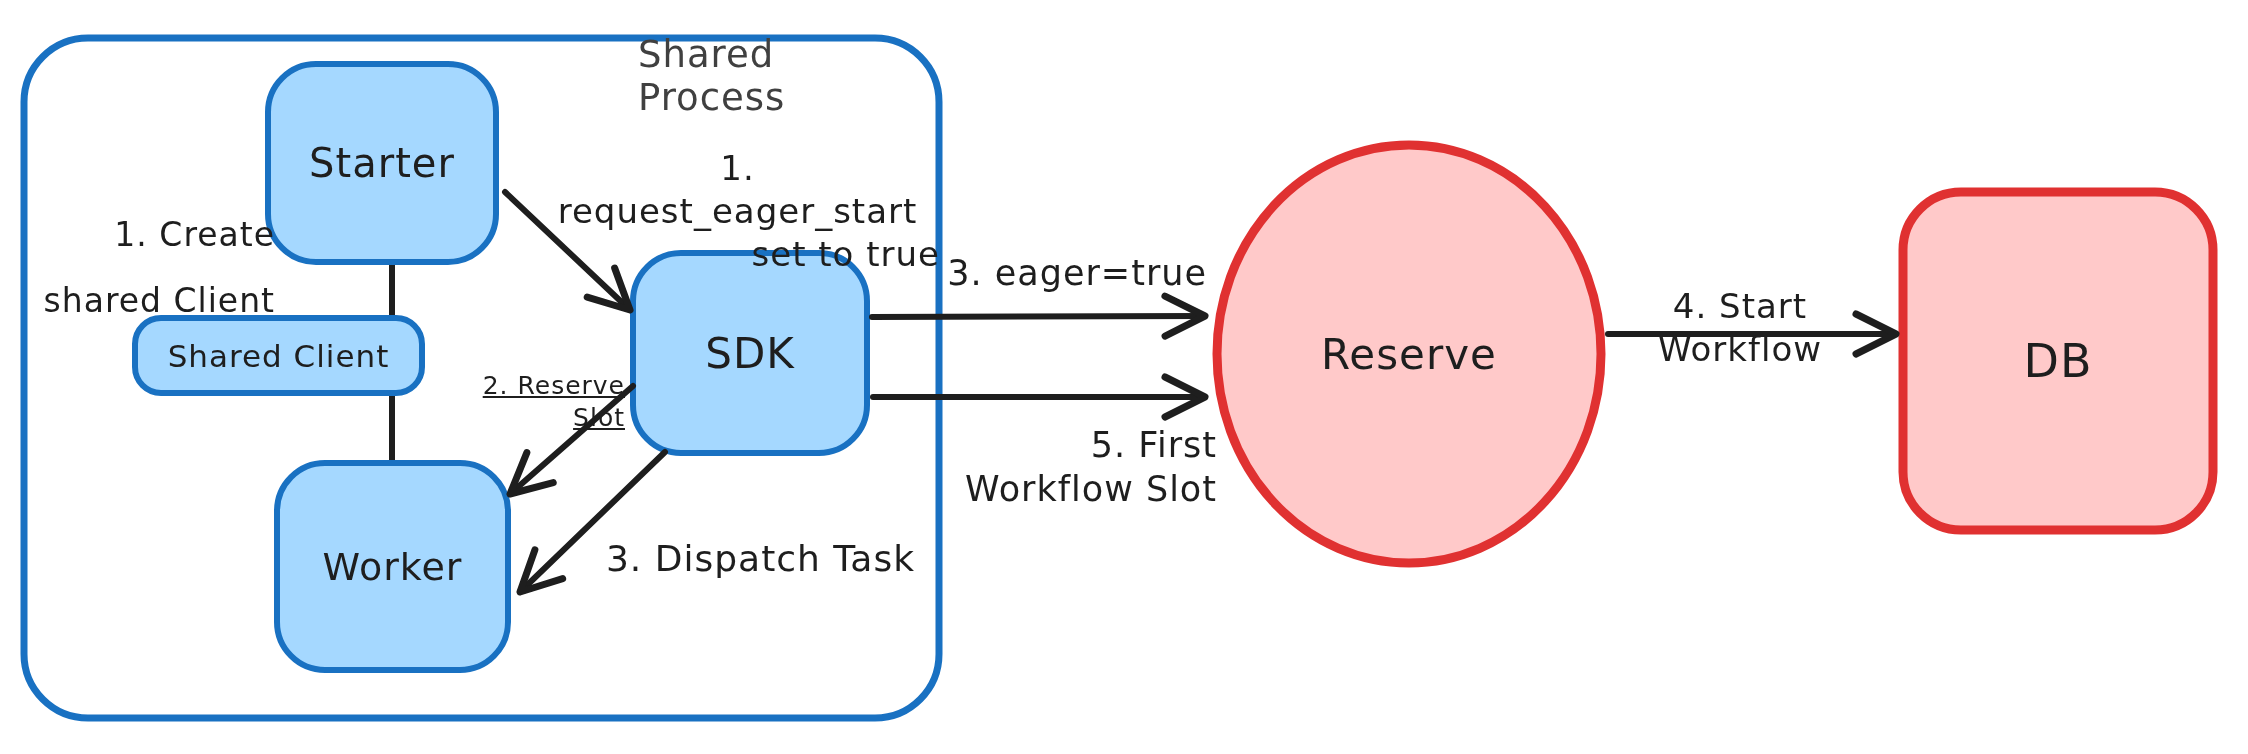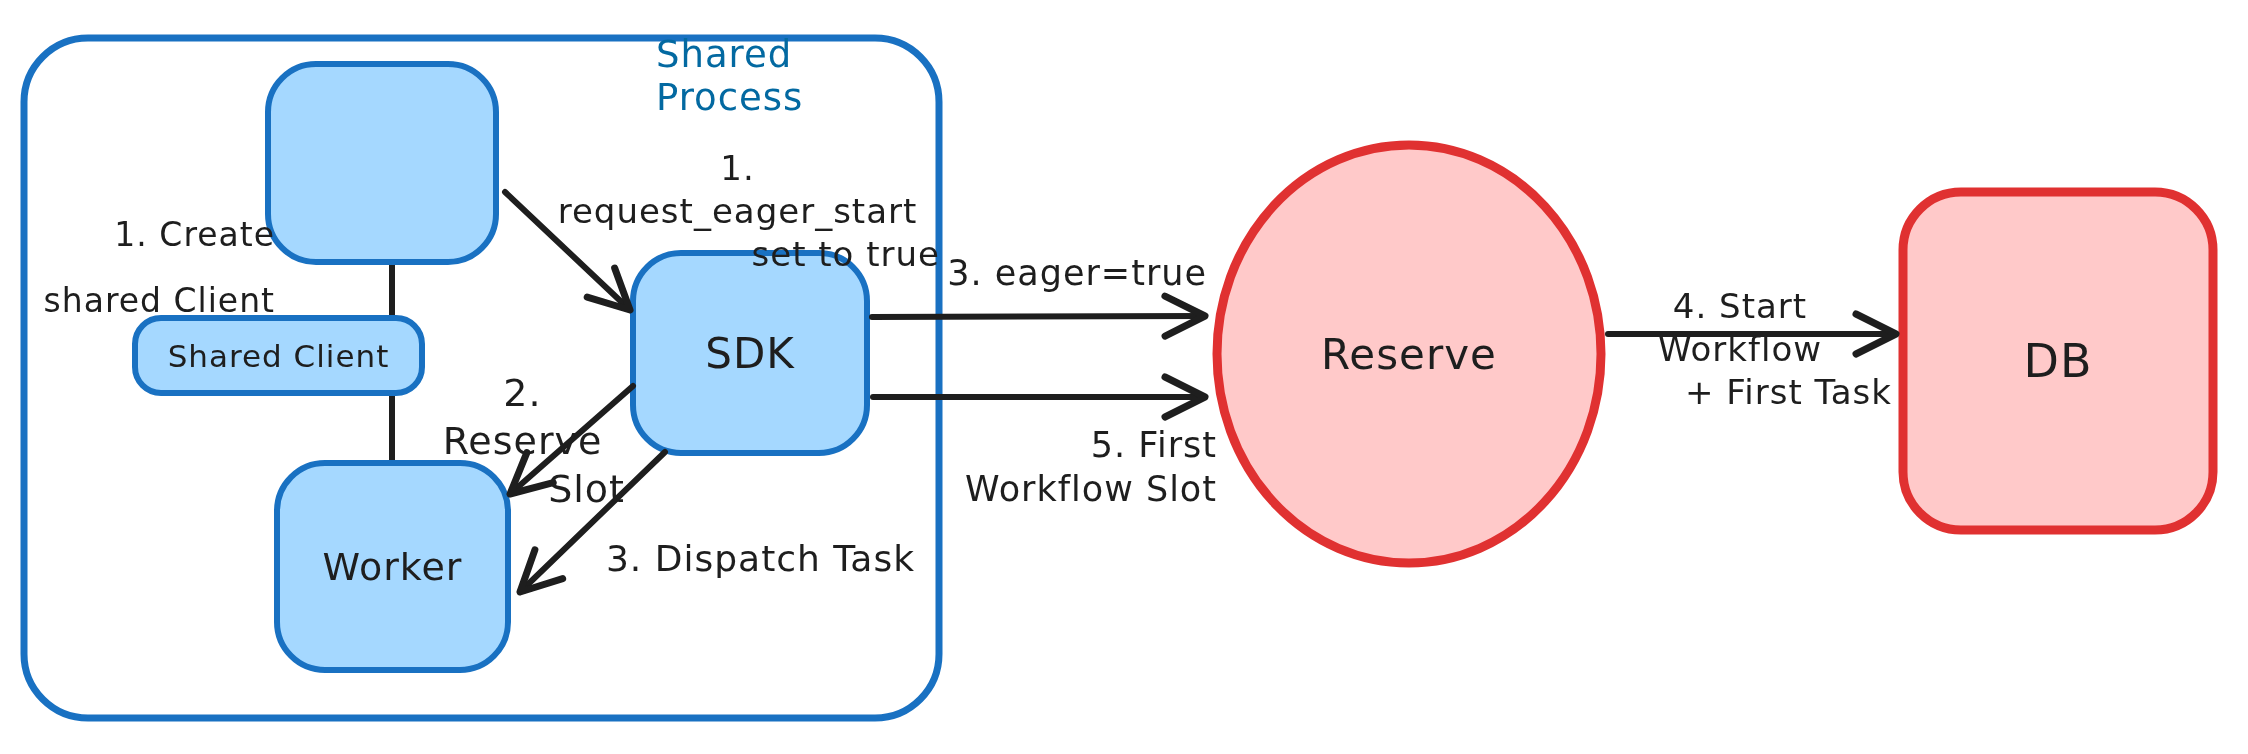--- a/index.html
+++ b/index.html
@@ -42,38 +42,37 @@
     color: #1e1e1e;
     letter-spacing: 1px;
     line-height: 1.26;
     pointer-events: none;
   }
   .container-title {
     position: absolute;
     display: flex;
     align-items: center;
     justify-content: flex-end;
-    color: #0369a1;
+    color: #404040;
     letter-spacing: 1px;
     pointer-events: none;
-    margin-left: 18px;
   }
 
   
   .lbl-starter        { left: 268px;  top: 64px;  width: 228px; height: 198px; font-size: 40px; }
   .lbl-shared-client  { left: 135px;  top: 318px; width: 287px; height: 75px;  font-size: 31px; }
   .lbl-worker         { left: 277px;  top: 463px; width: 231px; height: 207px; font-size: 38px; justify-content: center; }
   .lbl-sdk            { left: 633px;  top: 253px; width: 234px; height: 200px; font-size: 42px; }
   .lbl-server         { left: 1217px; top: 145px; width: 384px; height: 418px; font-size: 42px; }
   .lbl-db             { left: 1903px; top: 192px; width: 310px; height: 338px; font-size: 46px; }
 
   
   .note-create-client   { left: 30px;   top: 214px; width: 245px; font-size: 33px; gap: 24px; }
   .note-request-eager   { left: 535px;  top: 147px; width: 405px; font-size: 34px; }
-  .note-reserve-slot    { left: 420px;  top: 370px; width: 205px; font-size: 38px; }
+  .note-reserve-slot    { left: 420px;  top: 370px; width: 205px; font-size: 25px; text-decoration: underline; }
   .note-eager-true      { left: 945px;  top: 251px; width: 262px; font-size: 35px; }
   .note-first-wft       { left: 935px;  top: 423px; width: 282px; font-size: 35px; }
   .note-dispatch        { left: 600px;  top: 536px; width: 315px; font-size: 36px; }
   .note-start-workflow  { left: 1588px; top: 237px; width: 304px; font-size: 34px; margin-top: 48px; }
   .title-shared-process { left: 638px;  top: 53px;  width: 290px; height: 46px; font-size: 37px; }
 </style>
 </head>
 <body>
 
 <div class="canvas">
@@ -102,20 +101,23 @@
     <line x1="665" y1="452" x2="520" y2="592" stroke="#1e1e1e" stroke-width="6" stroke-linecap="round" marker-end="url(#ah)"></line>
     <line x1="872" y1="317" x2="1205" y2="316" stroke="#1e1e1e" stroke-width="6" stroke-linecap="round" marker-end="url(#ah)"></line>
     <line x1="873" y1="397" x2="1205" y2="397" stroke="#1e1e1e" stroke-width="6" stroke-linecap="round" marker-end="url(#ah)"></line>
     <line x1="1608" y1="334" x2="1896" y2="334" stroke="#1e1e1e" stroke-width="6" stroke-linecap="round" marker-end="url(#ah)"></line>
   </svg>
 
   <div class="container-title title-shared-process">
     <span>Shared Process</span>
   </div>
 
+  <div class="node-label lbl-starter">
+    <span>Starter</span>
+  </div>
   <div class="node-label lbl-shared-client">
     <span>Shared Client</span>
   </div>
   <div class="node-label lbl-worker">
     <span>Worker</span>
   </div>
   <div class="node-label lbl-sdk">
     <span>SDK</span>
   </div>
   <div class="node-label lbl-server">
@@ -148,16 +150,15 @@
     <span>5. First</span>
     <span>Workflow Slot</span>
   </div>
 
   <div class="note note-dispatch">
     <span>3. Dispatch Task</span>
   </div>
 
   <div class="note note-start-workflow">
     <span>4. Start Workflow</span>
-    <span>+ First Task</span>
   </div>
 
 </div>
 
 </body></html>

